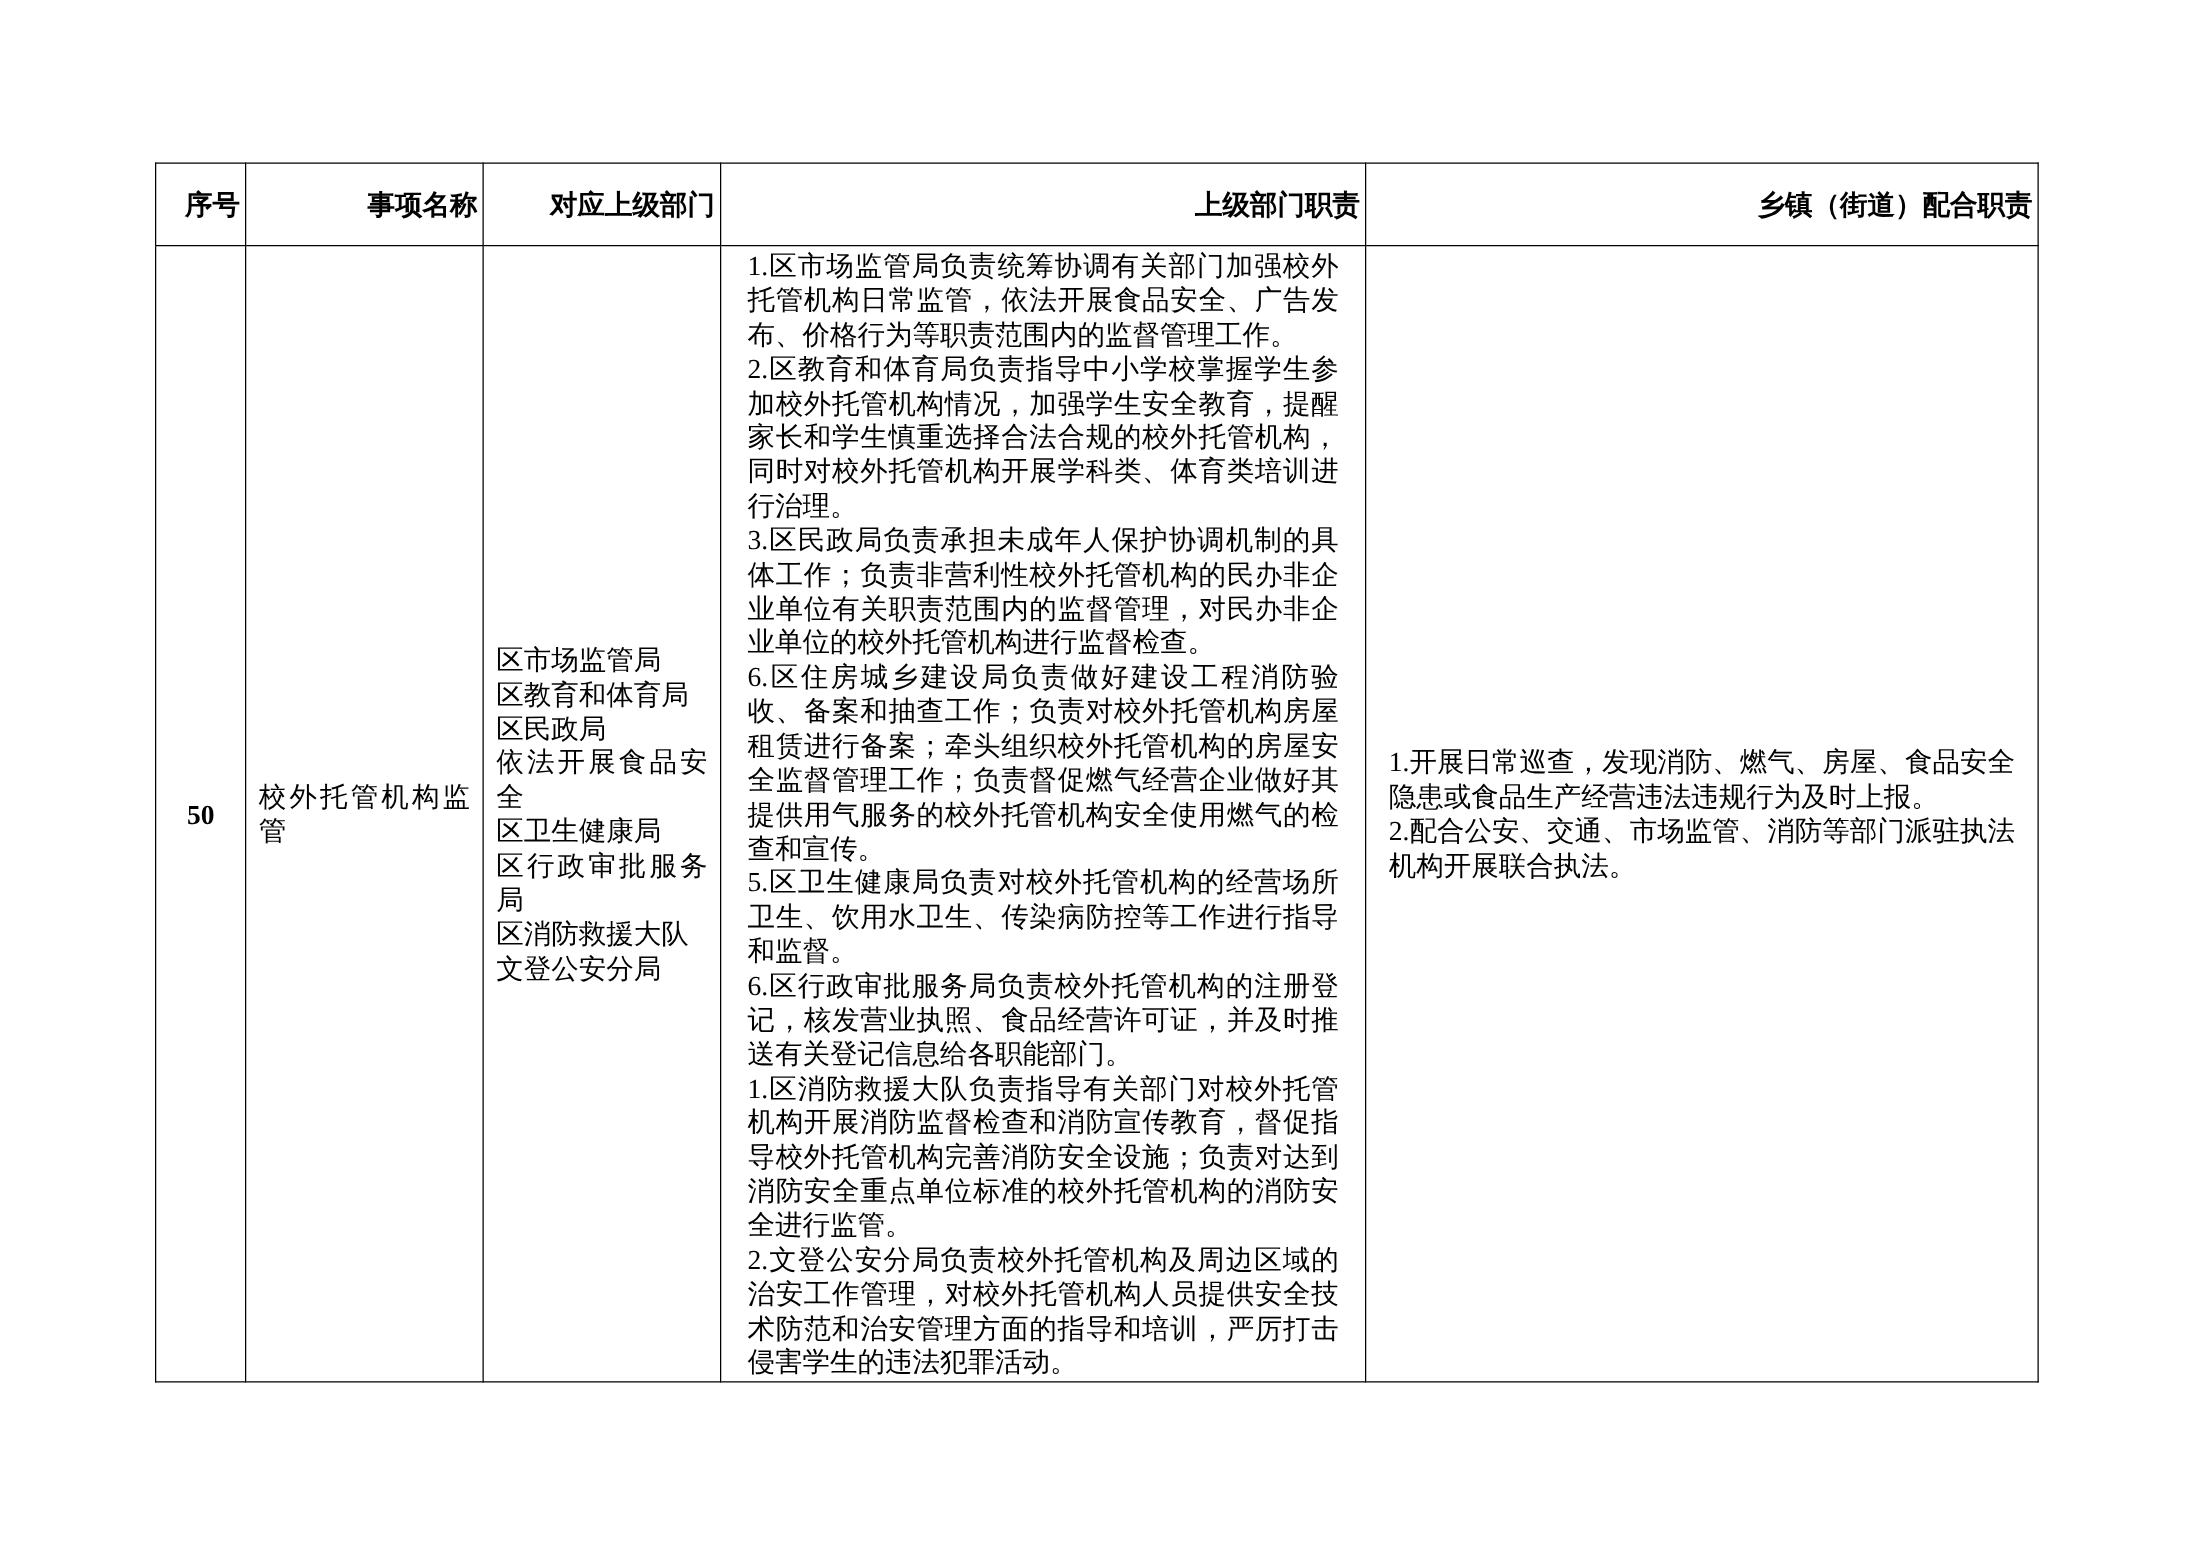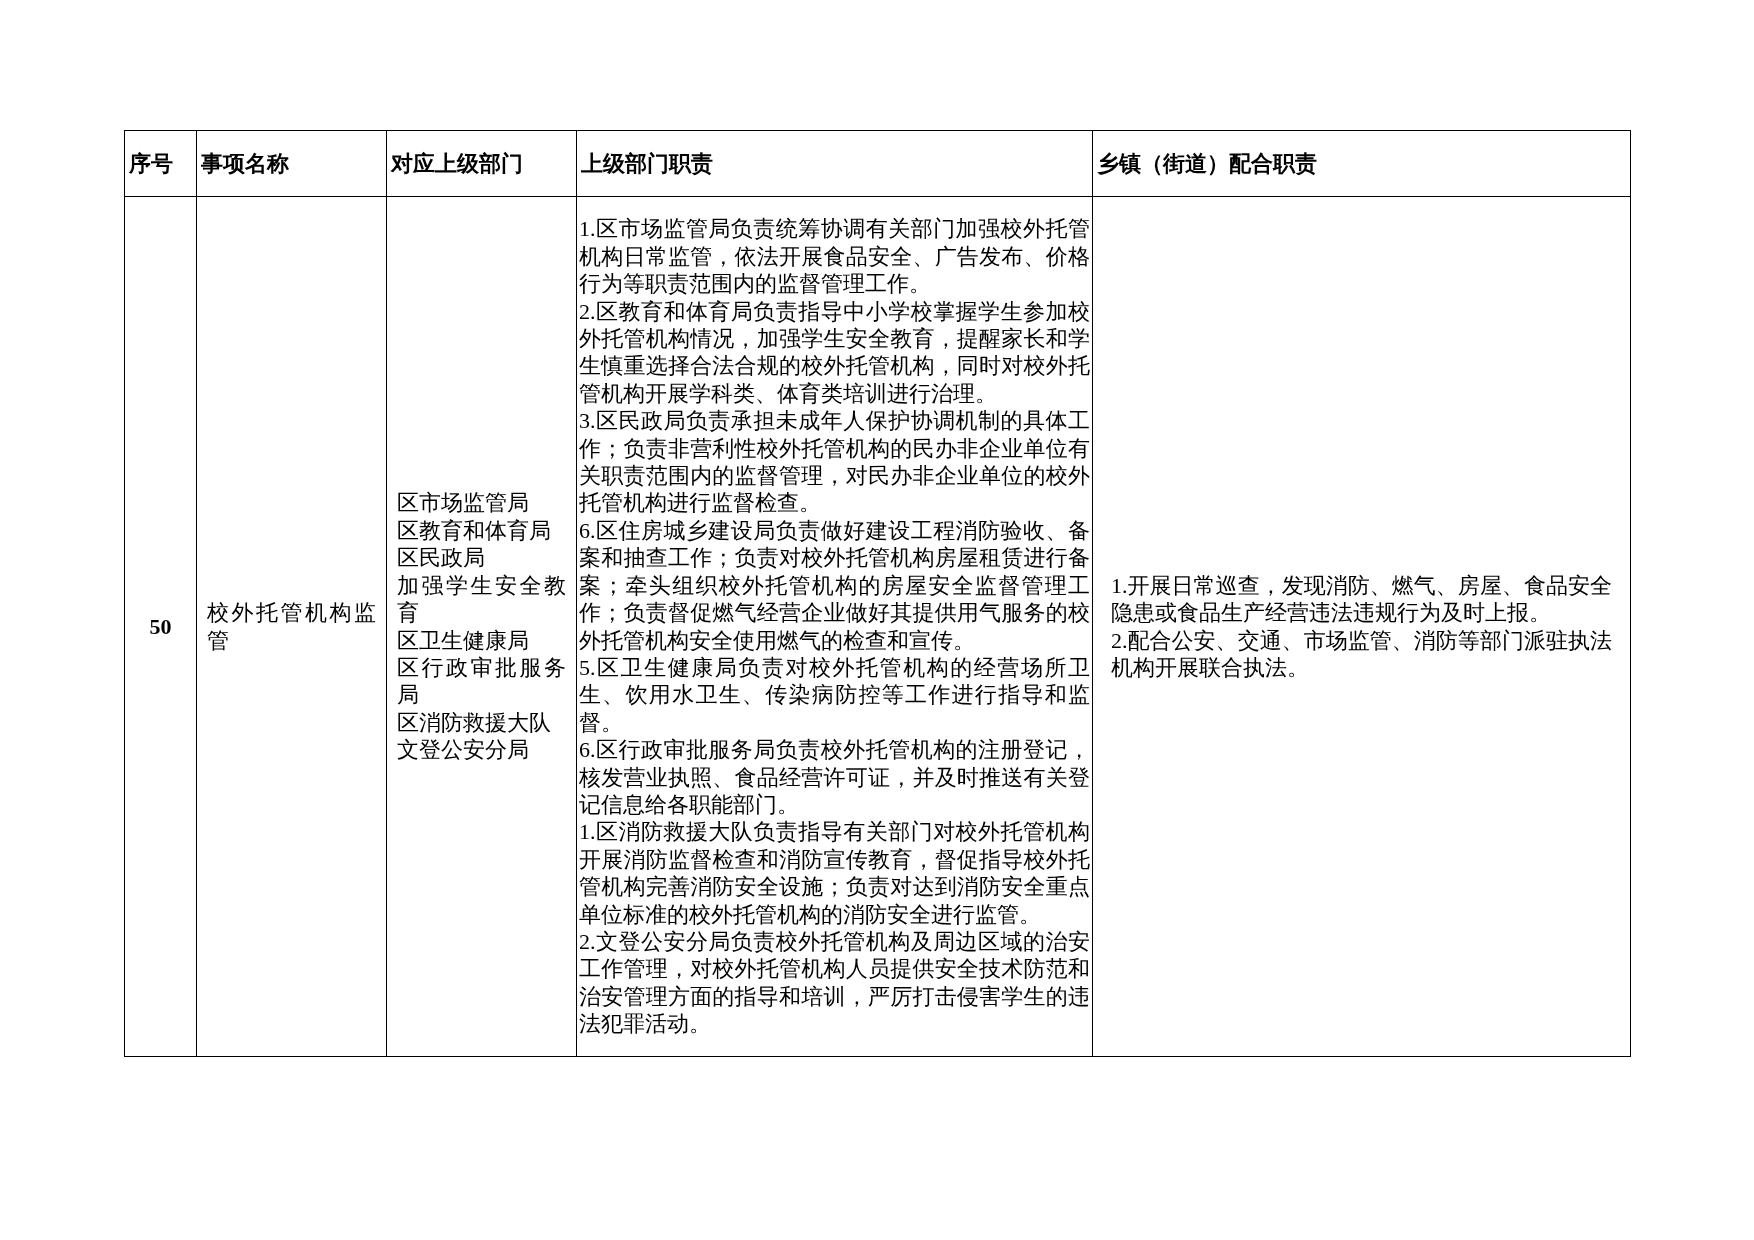--- a/index.html
+++ b/index.html
@@ -29,21 +29,21 @@
     border: 1.5px solid #000000;
     vertical-align: middle;
     box-sizing: border-box;
   }
   thead tr { height: 66px; }
   tbody tr { height: 860px; }
   th {
     font-family: "Liberation Sans", "DejaVu Sans", sans-serif;
     font-weight: bold;
     font-size: 22px;
-    text-align: left;
+    text-align: right;
     padding: 0 4px;
   }
   td {
     font-size: 22px;
     line-height: 27.4px;
   }
   td.c-seq {
     text-align: center;
     padding: 0 4px;
     font-weight: bold;
@@ -51,21 +51,21 @@
   td.c-name {
     text-align: justify;
     padding: 6px 10px;
   }
   td.c-depts {
     text-align: justify;
     padding: 0 10px;
   }
   td.c-duties {
     text-align: justify;
-    padding: 2px 2px;
+    padding: 2px 21px;
     margin-left: 25px;
   }
   td.c-town {
     text-align: justify;
     padding: 12px 18px;
   }
   td p {
     margin: 0;
     padding: 0;
   }
@@ -102,21 +102,21 @@
       </tr>
     </thead>
     <tbody>
       <tr>
         <td class="c-seq">50</td>
         <td class="c-name">校外托管机构监管</td>
         <td class="c-depts">
           <p>区市场监管局</p>
           <p>区教育和体育局</p>
           <p>区民政局</p>
-          <p>加强学生安全教育</p>
+          <p>依法开展食品安全</p>
           <p>区卫生健康局</p>
           <p>区行政审批服务局</p>
           <p>区消防救援大队</p>
           <p>文登公安分局</p>
         </td>
         <td class="c-duties">
           <p>1.区市场监管局负责统筹协调有关部门加强校外托管机构日常监管，依法开展食品安全、广告发布、价格行为等职责范围内的监督管理工作。</p>
           <p>2.区教育和体育局负责指导中小学校掌握学生参加校外托管机构情况，加强学生安全教育，提醒家长和学生慎重选择合法合规的校外托管机构，同时对校外托管机构开展学科类、体育类培训进行治理。</p>
           <p>3.区民政局负责承担未成年人保护协调机制的具体工作；负责非营利性校外托管机构的民办非企业单位有关职责范围内的监督管理，对民办非企业单位的校外托管机构进行监督检查。</p>
           <p>6.区住房城乡建设局负责做好建设工程消防验收、备案和抽查工作；负责对校外托管机构房屋租赁进行备案；牵头组织校外托管机构的房屋安全监督管理工作；负责督促燃气经营企业做好其提供用气服务的校外托管机构安全使用燃气的检查和宣传。</p>

